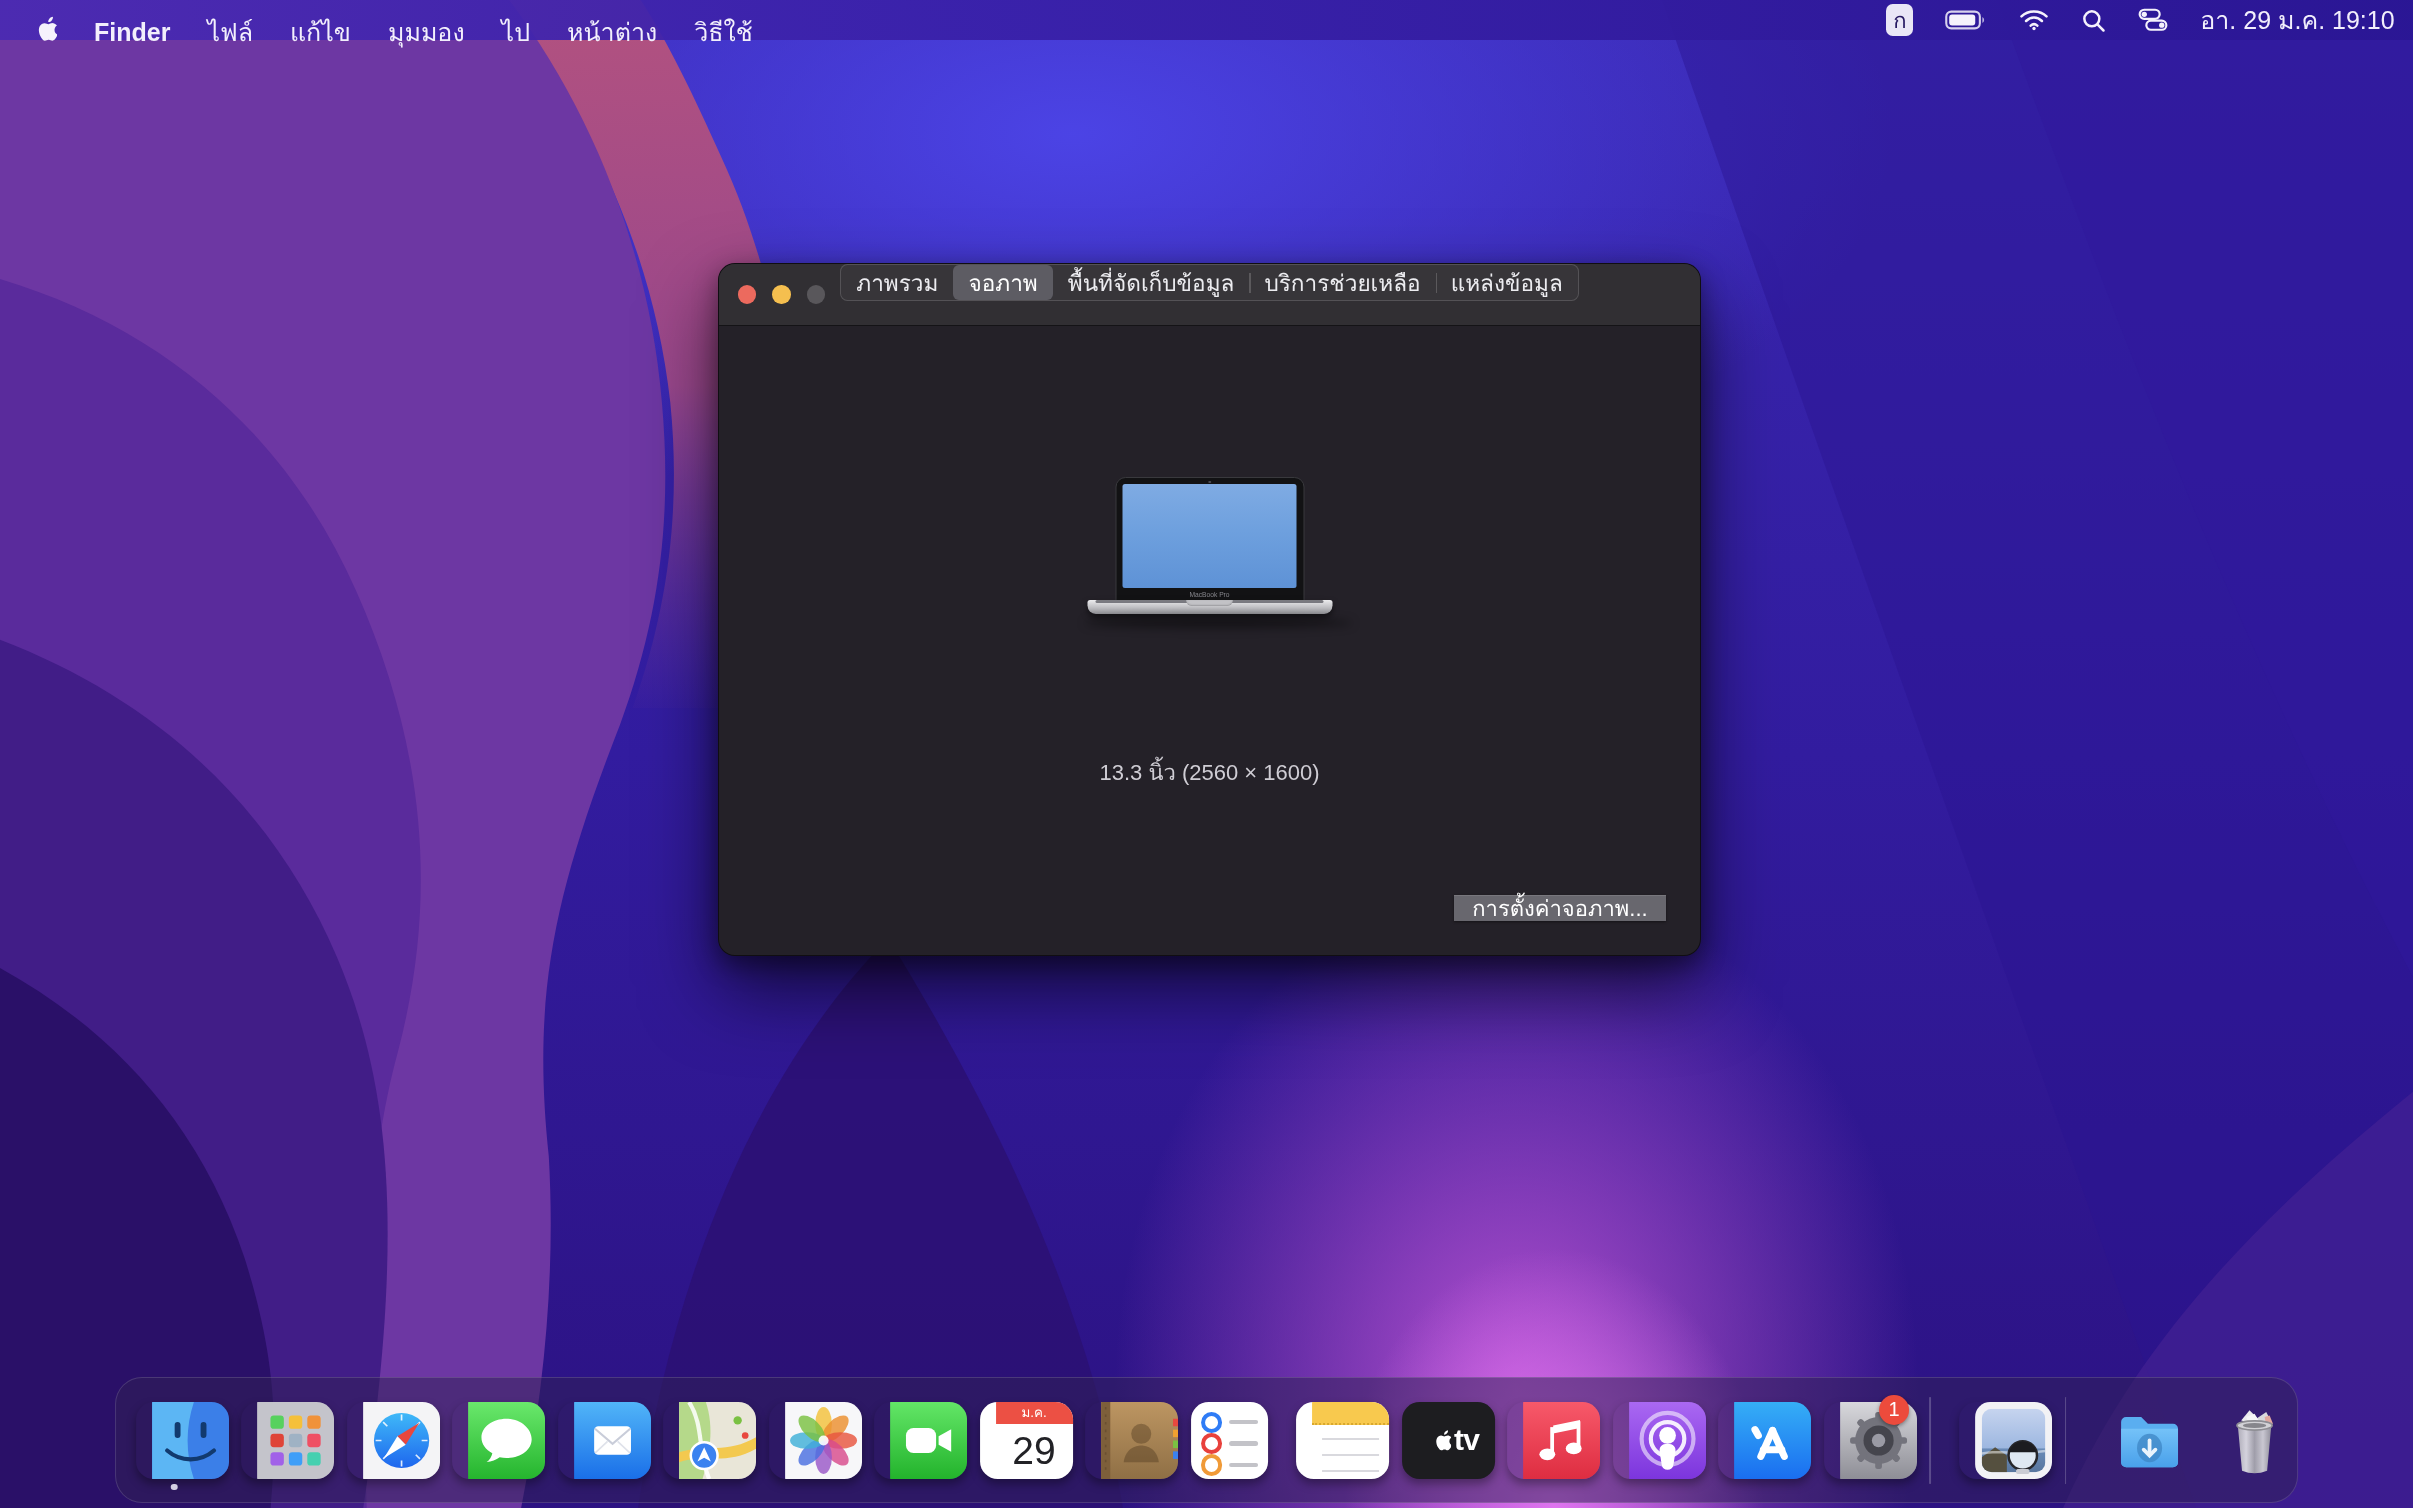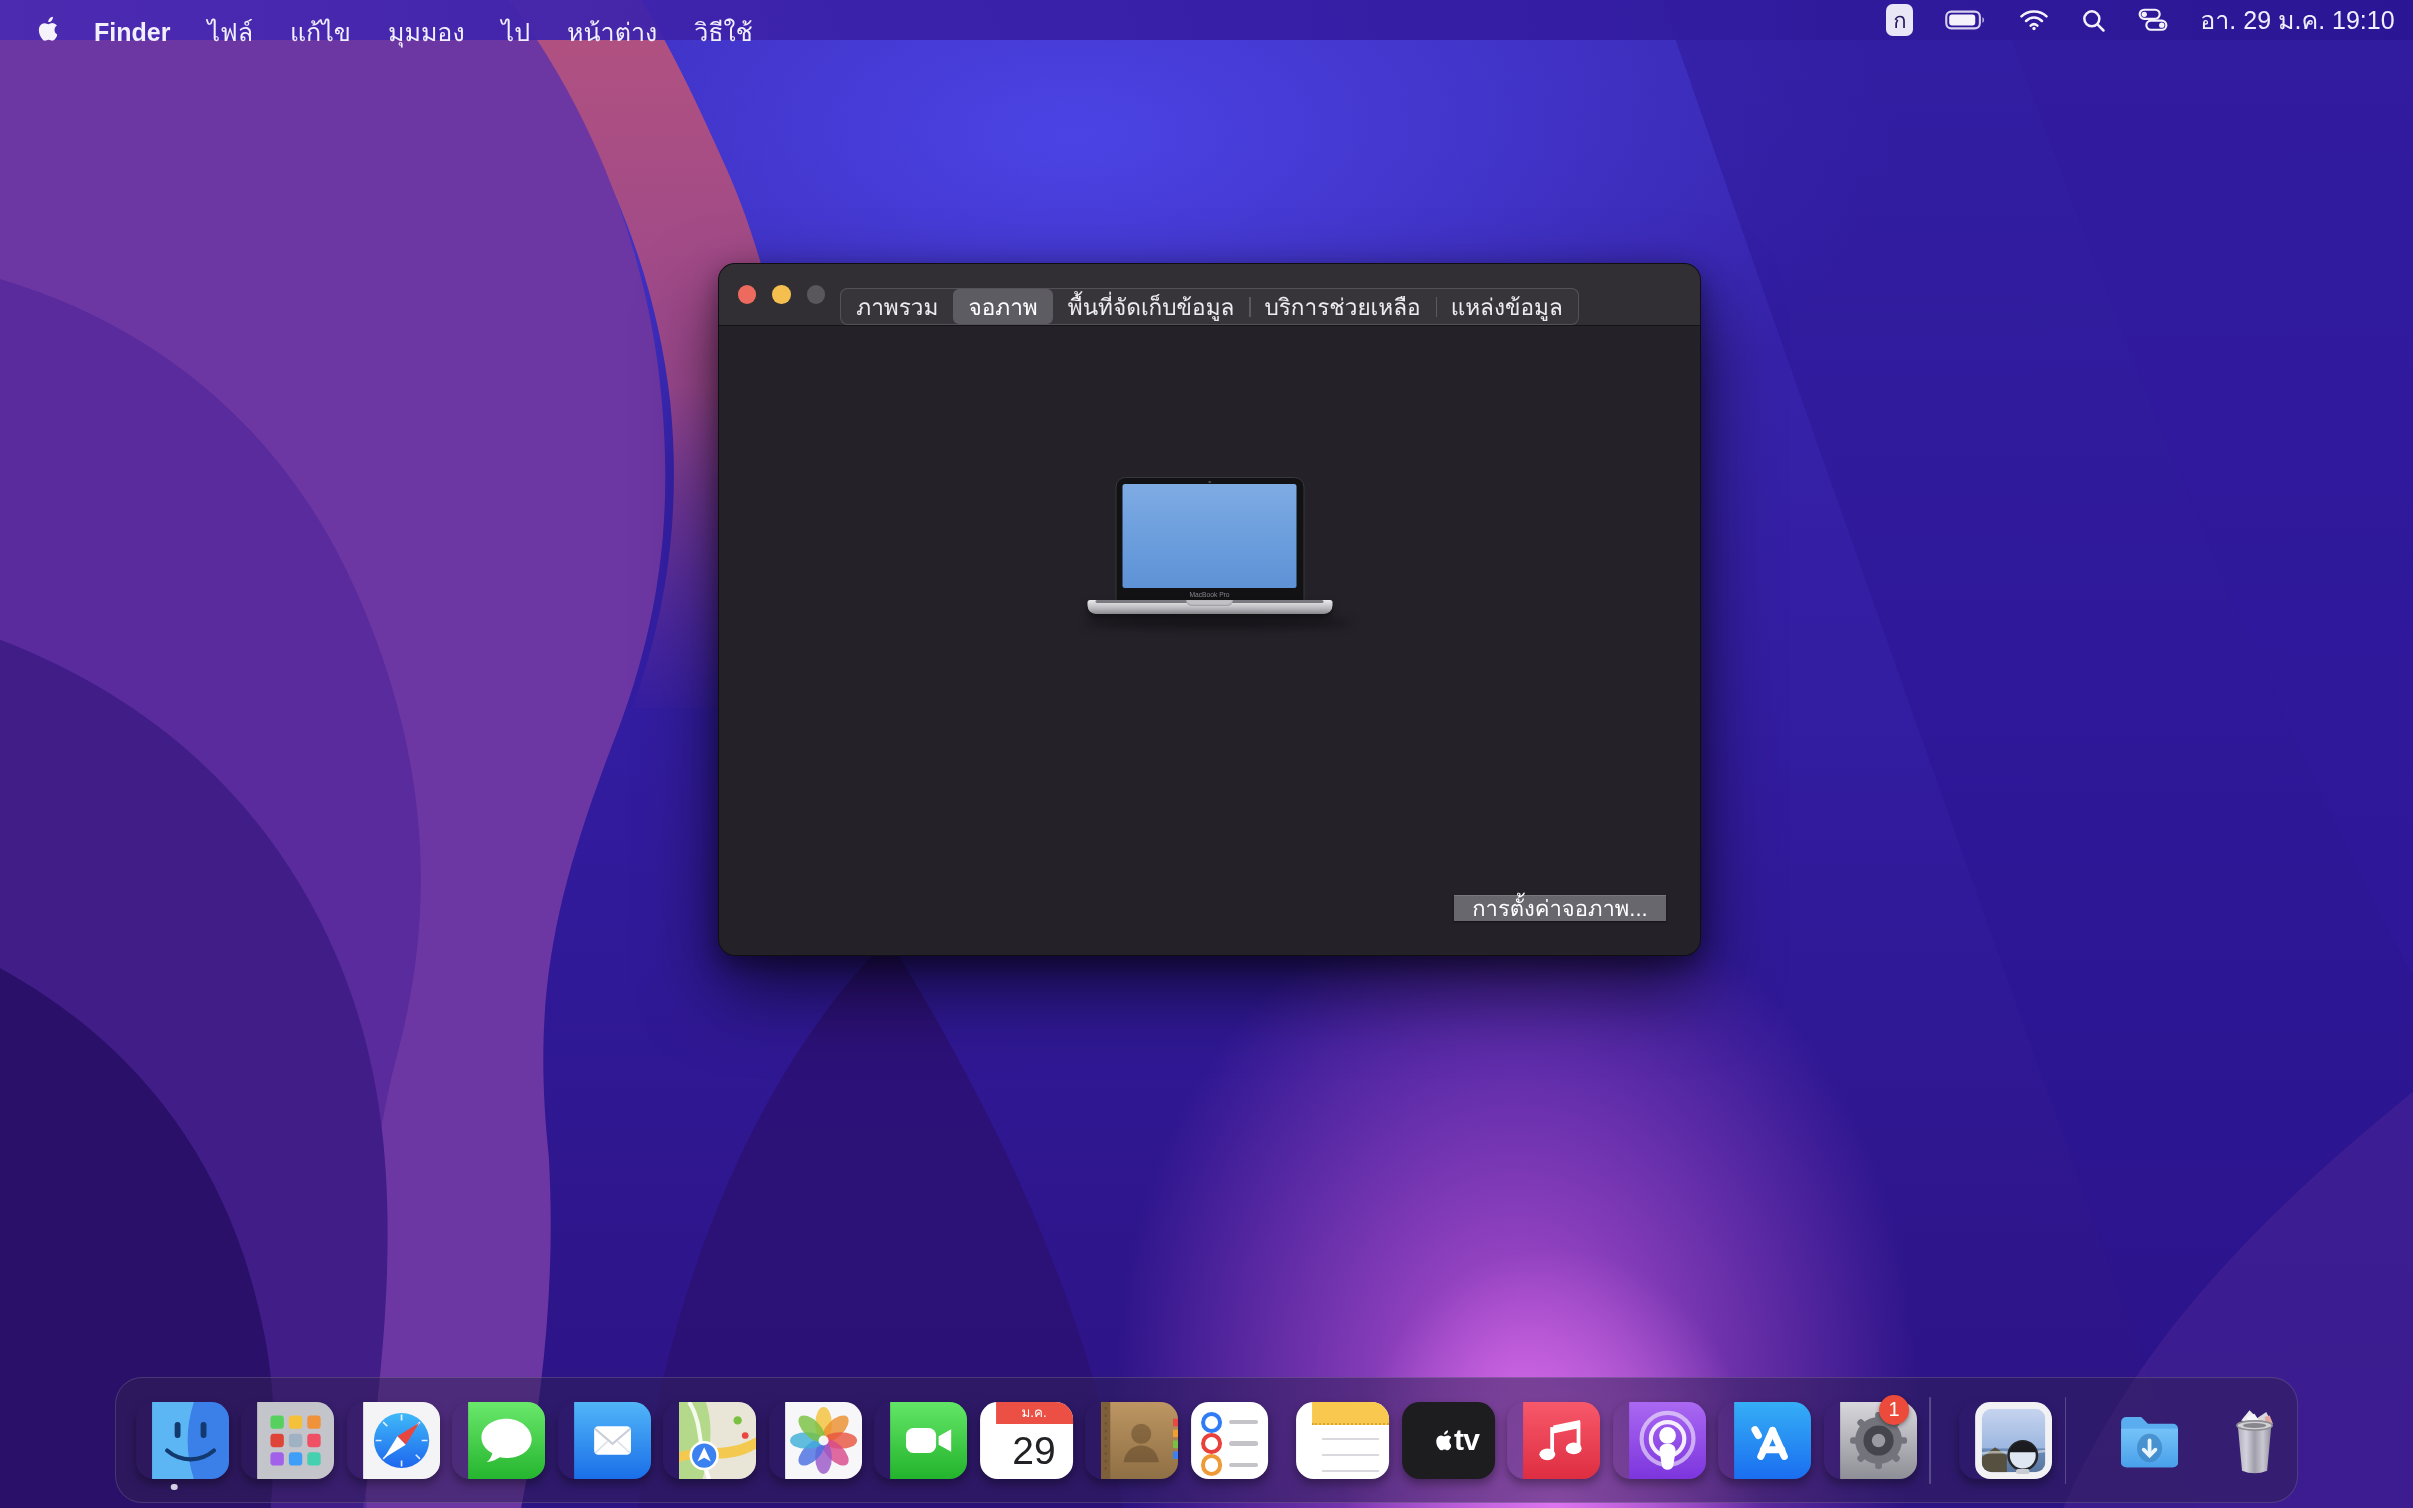--- a/index.html
+++ b/index.html
@@ -29,21 +29,21 @@
   
   .window{
     position:absolute;left:718px;top:263px;width:981px;height:691px;z-index:10;
     border-radius:17px;
     box-shadow:0 34px 75px rgba(0,0,0,.6),0 8.4px 25px rgba(0,0,0,.4);
     background:#242128;border:0.8px solid rgba(0,0,0,.55);
   }
   .titlebar{
     height:61px;background:#312f33;border-radius:16px 16px 0 0;
     border-bottom:1.7px solid #141316;position:relative;
-    display:flex;align-items:flex-end;justify-content:center;
+    display:flex;align-items:flex-start;justify-content:center;
   }
   .lights{position:absolute;left:19px;top:0;height:100%;display:flex;align-items:center;gap:16px;}
   .light{width:18.4px;height:18.4px;border-radius:50%;}
   .light.red{background:#ec6a5e;}
   .light.yellow{background:#f5bf4f;}
   .light.gray{background:#59575b;}
   .tabs{
     display:flex;align-items:stretch;height:35px;border-radius:7.5px;
     border:1.7px solid rgba(255,255,255,.15);background:rgba(255,255,255,.03);
     overflow:hidden;
@@ -237,20 +237,21 @@
         <span class="mb-cam"></span>
         <div class="mb-display"></div>
         <div class="mb-label">MacBook Pro</div>
       </div>
       <div class="mb-base">
         <span class="mb-kbline"></span>
         <span class="mb-notch"></span>
       </div>
       <div class="mb-shadow"></div>
     </div>
+    <div class="disp-sub">13.3 นิ้ว (2560 × 1600)</div>
     <button class="settings-btn">การตั้งค่าจอภาพ...</button>
   </div>
 </div>
 
 <div class="dock">
 
   <div class="d-item">
     <div class="ic"><svg width="77" height="77" viewBox="0 0 92 92">
       <rect width="92" height="92" fill="#3b7fe8"></rect>
           <path d="M0,0 H50 C40,30 40,62 50,92 H0 Z" fill="#5cb6f4"></path>

